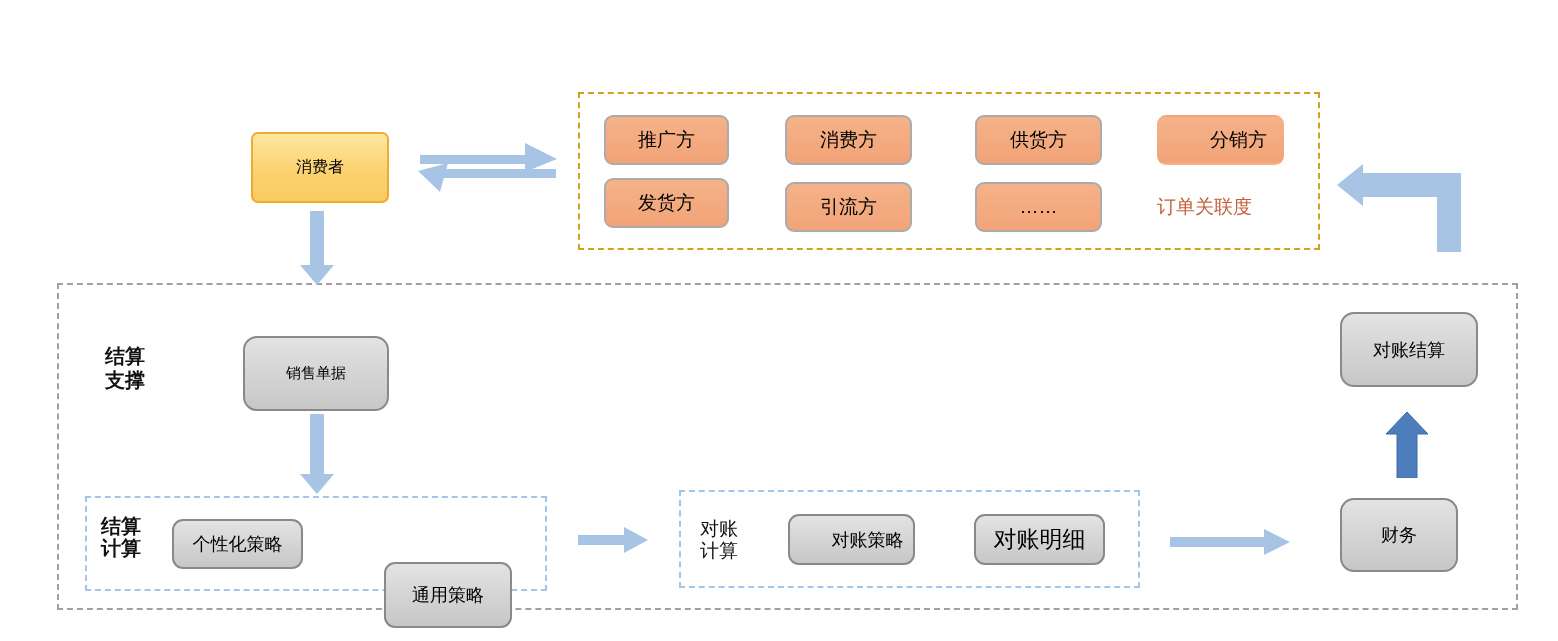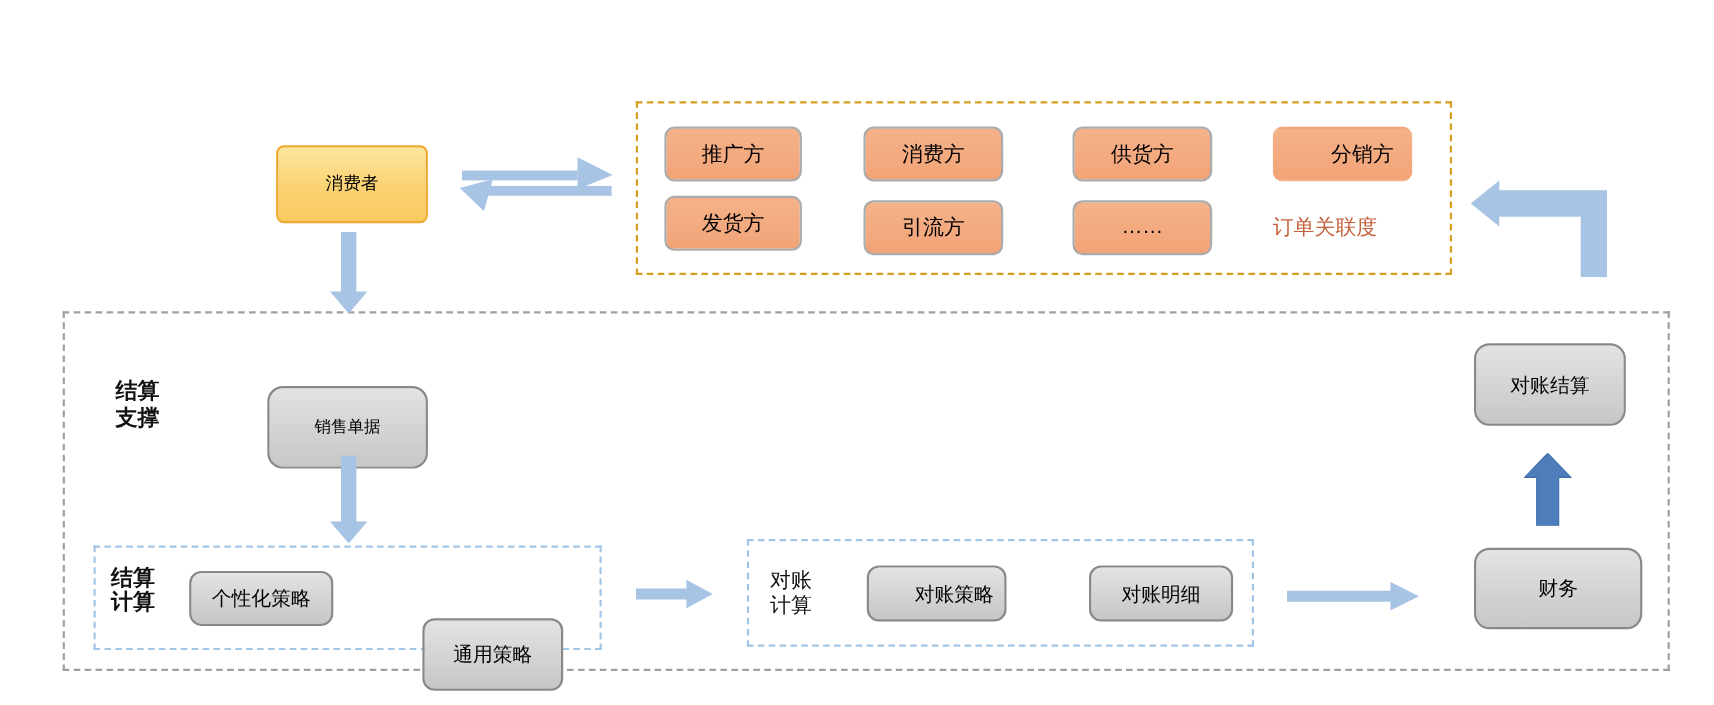--- a/index.html
+++ b/index.html
@@ -105,21 +105,21 @@
 
   <svg class="abs" style="left:300px;top:211px;" width="34" height="74" viewBox="0 0 34 74">
     <polygon points="10,0 24,0 24,54 34,54 17,74 0,54 10,54" fill="#a8c4e5"></polygon>
   </svg>
 
   <div class="abs side-label" style="left:105px;top:344px;">
     <div>结算</div>
     <div>支撑</div>
   </div>
 
-  <div class="abs node node-gray" style="left:243px;top:351px;width:146px;height:75px;font-size:15px;border-radius:14px;">
+  <div class="abs node node-gray" style="left:243px;top:336px;width:146px;height:75px;font-size:15px;border-radius:14px;">
     <span>销售单据</span>
   </div>
 
   <svg class="abs" style="left:300px;top:414px;" width="34" height="80" viewBox="0 0 34 80">
     <polygon points="10,0 24,0 24,60 34,60 17,80 0,60 10,60" fill="#a8c4e5"></polygon>
   </svg>
 
   <div class="abs panel panel-blue" style="left:85px;top:496px;width:462px;height:95px;">
     <div class="abs side-label" style="left:14px;top:17px;font-size:20px;line-height:22px;">
       <div>结算</div>
@@ -138,30 +138,30 @@
   </svg>
 
   <div class="abs panel panel-blue" style="left:679px;top:490px;width:461px;height:98px;">
     <div class="abs side-label regular" style="left:19px;top:26px;">
       <div>对账</div>
       <div>计算</div>
     </div>
     <div class="abs node node-gray" style="left:107px;top:22px;width:127px;height:51px;font-size:18px;padding-left:32px;">
       <span>对账策略</span>
     </div>
-    <div class="abs node node-gray" style="left:293px;top:22px;width:131px;height:51px;font-size:18px;margin-left:16px;">
+    <div class="abs node node-gray" style="left:293px;top:22px;width:131px;height:51px;font-size:23px;">
       <span>对账明细</span>
     </div>
   </div>
 
   <svg class="abs" style="left:1170px;top:529px;" width="120" height="26" viewBox="0 0 120 26">
     <polygon points="0,8 94,8 94,0 120,13 94,26 94,18 0,18" fill="#a8c4e5"></polygon>
   </svg>
 
-  <div class="abs node node-gray" style="left:1340px;top:498px;width:153px;height:74px;font-size:18px;border-radius:14px;">
+  <div class="abs node node-gray" style="left:1340px;top:498px;width:118px;height:74px;font-size:18px;border-radius:14px;">
     <span>财务</span>
   </div>
 
   <svg class="abs" style="left:1385px;top:412px;" width="44" height="66" viewBox="0 0 44 66">
     <polygon points="12,66 12,22 1,22 22,0 43,22 32,22 32,66" fill="#4d7ebb" stroke="#3c6ca8" stroke-width="1"></polygon>
   </svg>
 
   <div class="abs node node-gray" style="left:1340px;top:312px;width:138px;height:75px;font-size:18px;border-radius:14px;">
     <span>对账结算</span>
   </div>

